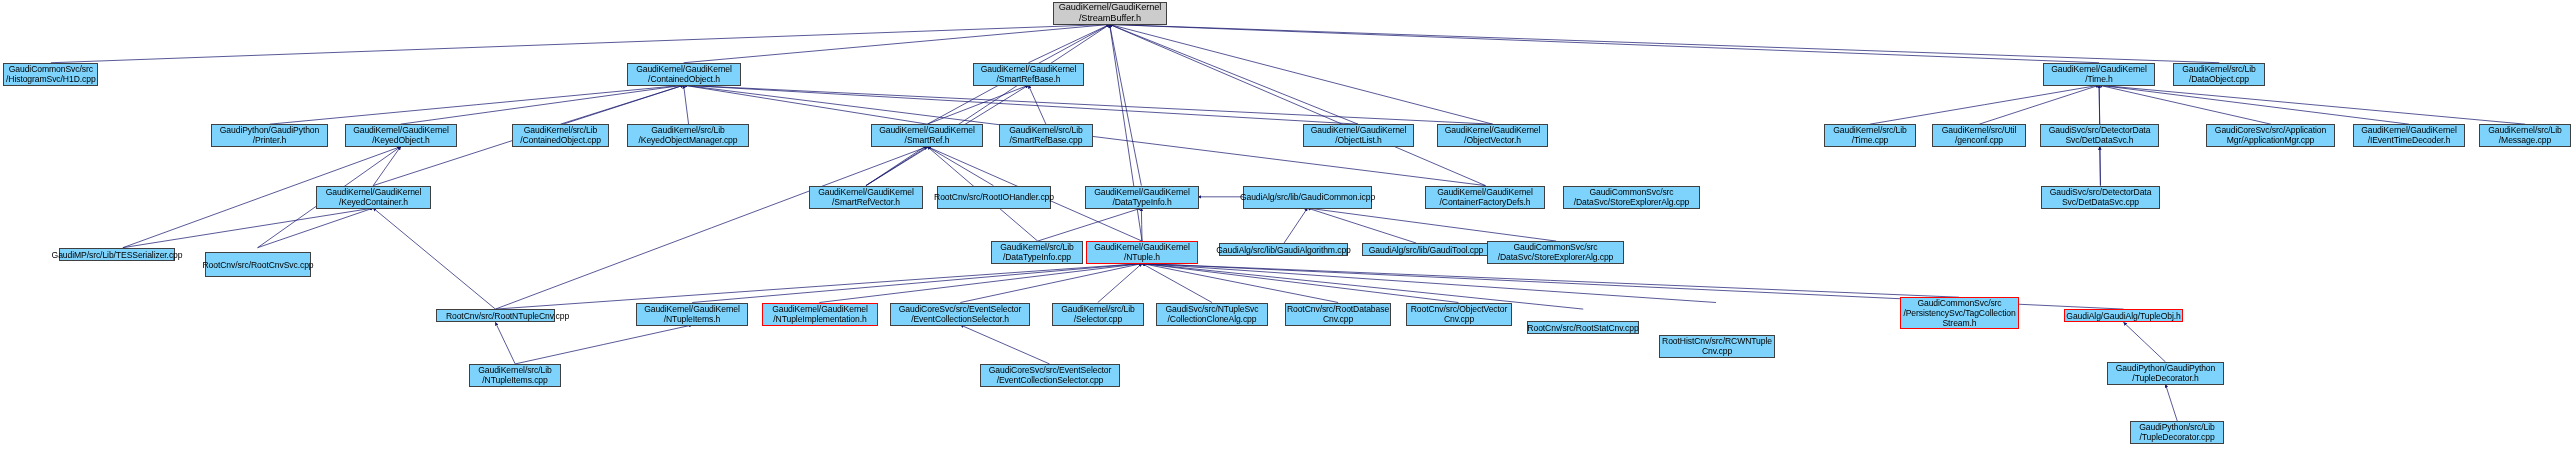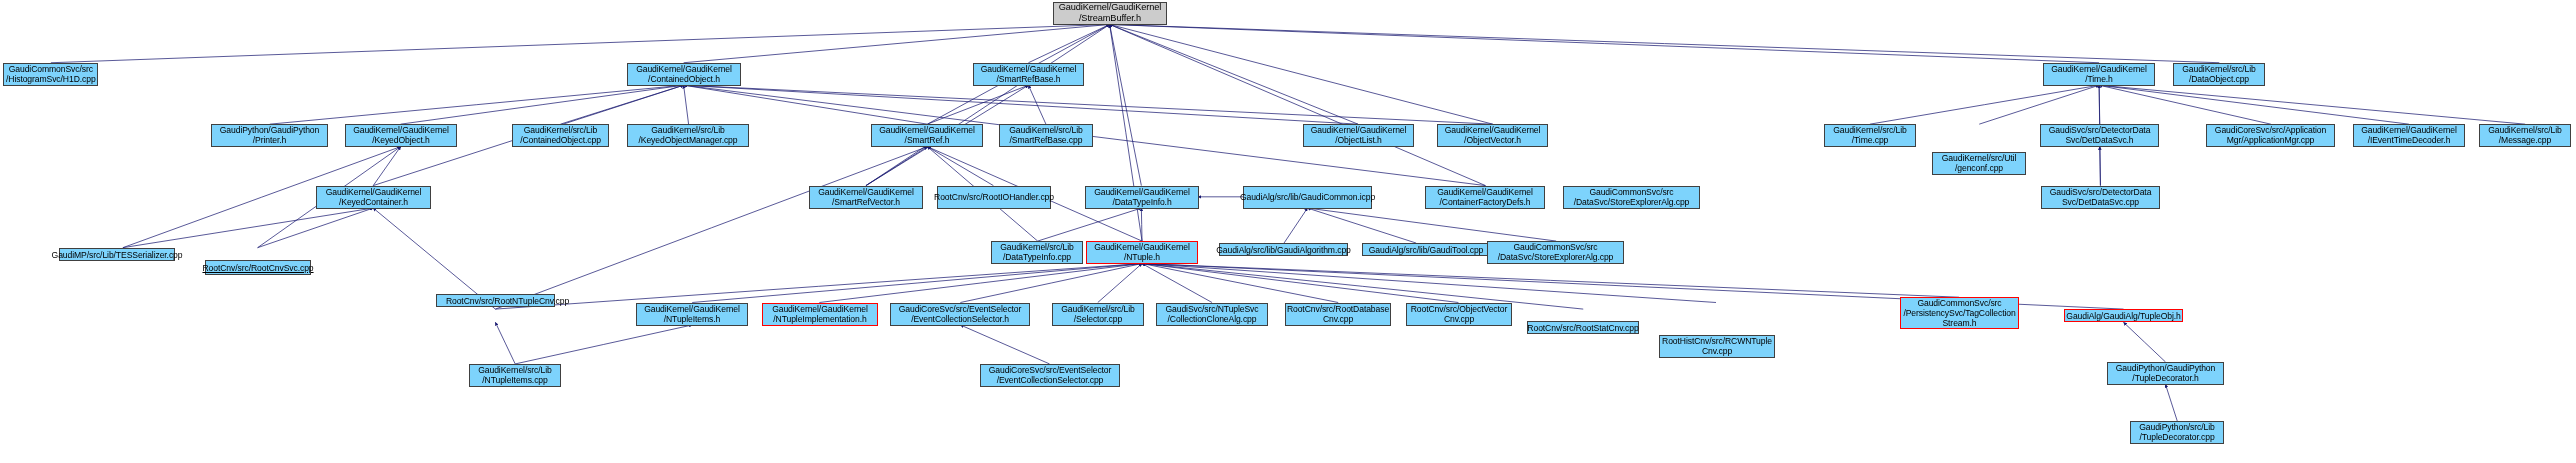--- a/index.html
+++ b/index.html
@@ -135,21 +135,21 @@
     <div class="node" style="left: 871px; top: 124px; width: 112px; height: 22.5px;">GaudiKernel/GaudiKernel
 /SmartRef.h</div>
     <div class="node" style="left: 999px; top: 124px; width: 94px; height: 22.5px;">GaudiKernel/src/Lib
 /SmartRefBase.cpp</div>
     <div class="node" style="left: 1303px; top: 124px; width: 111px; height: 22.5px;">GaudiKernel/GaudiKernel
 /ObjectList.h</div>
     <div class="node" style="left: 1437px; top: 124px; width: 111px; height: 22.5px;">GaudiKernel/GaudiKernel
 /ObjectVector.h</div>
     <div class="node" style="left: 1824px; top: 124px; width: 92px; height: 22.5px;">GaudiKernel/src/Lib
 /Time.cpp</div>
-    <div class="node" style="left: 1932px; top: 124px; width: 94px; height: 22.5px; margin-top: 28px;">GaudiKernel/src/Util
+    <div class="node" style="left: 1932px; top: 124px; width: 94px; height: 22.5px;">GaudiKernel/src/Util
 /genconf.cpp</div>
     <div class="node" style="left: 2040px; top: 124px; width: 119px; height: 22.5px;">GaudiSvc/src/DetectorData
 Svc/DetDataSvc.h</div>
     <div class="node" style="left: 2206px; top: 124px; width: 129px; height: 22.5px;">GaudiCoreSvc/src/Application
 Mgr/ApplicationMgr.cpp</div>
     <div class="node" style="left: 2353px; top: 124px; width: 112px; height: 22.5px;">GaudiKernel/GaudiKernel
 /IEventTimeDecoder.h</div>
     <div class="node" style="left: 2479px; top: 124px; width: 92px; height: 22.5px;">GaudiKernel/src/Lib
 /Message.cpp</div>
     <div class="node" style="left: 316px; top: 186px; width: 115px; height: 22.5px;">GaudiKernel/GaudiKernel
@@ -160,30 +160,30 @@
     <div class="node" style="left: 1085px; top: 186px; width: 114px; height: 22.5px;">GaudiKernel/GaudiKernel
 /DataTypeInfo.h</div>
     <div class="node" style="left: 1243px; top: 186px; width: 129px; height: 22.5px;">GaudiAlg/src/lib/GaudiCommon.icpp</div>
     <div class="node" style="left: 1425px; top: 186px; width: 120px; height: 22.5px;">GaudiKernel/GaudiKernel
 /ContainerFactoryDefs.h</div>
     <div class="node" style="left: 1563px; top: 186px; width: 137px; height: 22.5px;">GaudiCommonSvc/src
 /DataSvc/StoreExplorerAlg.cpp</div>
     <div class="node" style="left: 2041px; top: 186px; width: 119px; height: 22.5px;">GaudiSvc/src/DetectorData
 Svc/DetDataSvc.cpp</div>
     <div class="node" style="left: 59px; top: 248px; width: 116px; height: 13.2px;">GaudiMP/src/Lib/TESSerializer.cpp</div>
-    <div class="node" style="left: 205px; top: 260px; width: 106px; height: 15px; text-decoration: underline;">RootCnv/src/RootCnvSvc.cpp</div>
+    <div class="node" style="left: 205px; top: 252px; width: 106px; height: 25px;">RootCnv/src/RootCnvSvc.cpp</div>
     <div class="node" style="left: 991px; top: 241px; width: 92px; height: 22.5px;">GaudiKernel/src/Lib
 /DataTypeInfo.cpp</div>
     <div class="node redborder" style="left: 1086px; top: 241px; width: 112px; height: 22.5px;">GaudiKernel/GaudiKernel
 /NTuple.h</div>
     <div class="node" style="left: 1219px; top: 243px; width: 129px; height: 13.2px;">GaudiAlg/src/lib/GaudiAlgorithm.cpp</div>
     <div class="node" style="left: 1362px; top: 243px; width: 128px; height: 13.2px;">GaudiAlg/src/lib/GaudiTool.cpp</div>
     <div class="node" style="left: 1487px; top: 241px; width: 137px; height: 22.5px;">GaudiCommonSvc/src
 /DataSvc/StoreExplorerAlg.cpp</div>
-    <div class="node" style="left: 436px; top: 294px; width: 119px; height: 13.2px; padding-left: 24px;">RootCnv/src/RootNTupleCnv.cpp</div>
+    <div class="node" style="left: 436px; top: 309px; width: 119px; height: 13.2px; padding-left: 24px;">RootCnv/src/RootNTupleCnv.cpp</div>
     <div class="node" style="left: 636px; top: 303px; width: 112px; height: 22.5px;">GaudiKernel/GaudiKernel
 /NTupleItems.h</div>
     <div class="node redborder" style="left: 762px; top: 303px; width: 116px; height: 22.5px;">GaudiKernel/GaudiKernel
 /NTupleImplementation.h</div>
     <div class="node" style="left: 890px; top: 303px; width: 140px; height: 22.5px;">GaudiCoreSvc/src/EventSelector
 /EventCollectionSelector.h</div>
     <div class="node" style="left: 1052px; top: 303px; width: 92px; height: 22.5px;">GaudiKernel/src/Lib
 /Selector.cpp</div>
     <div class="node" style="left: 1156px; top: 303px; width: 112px; height: 22.5px;">GaudiSvc/src/NTupleSvc
 /CollectionCloneAlg.cpp</div>

